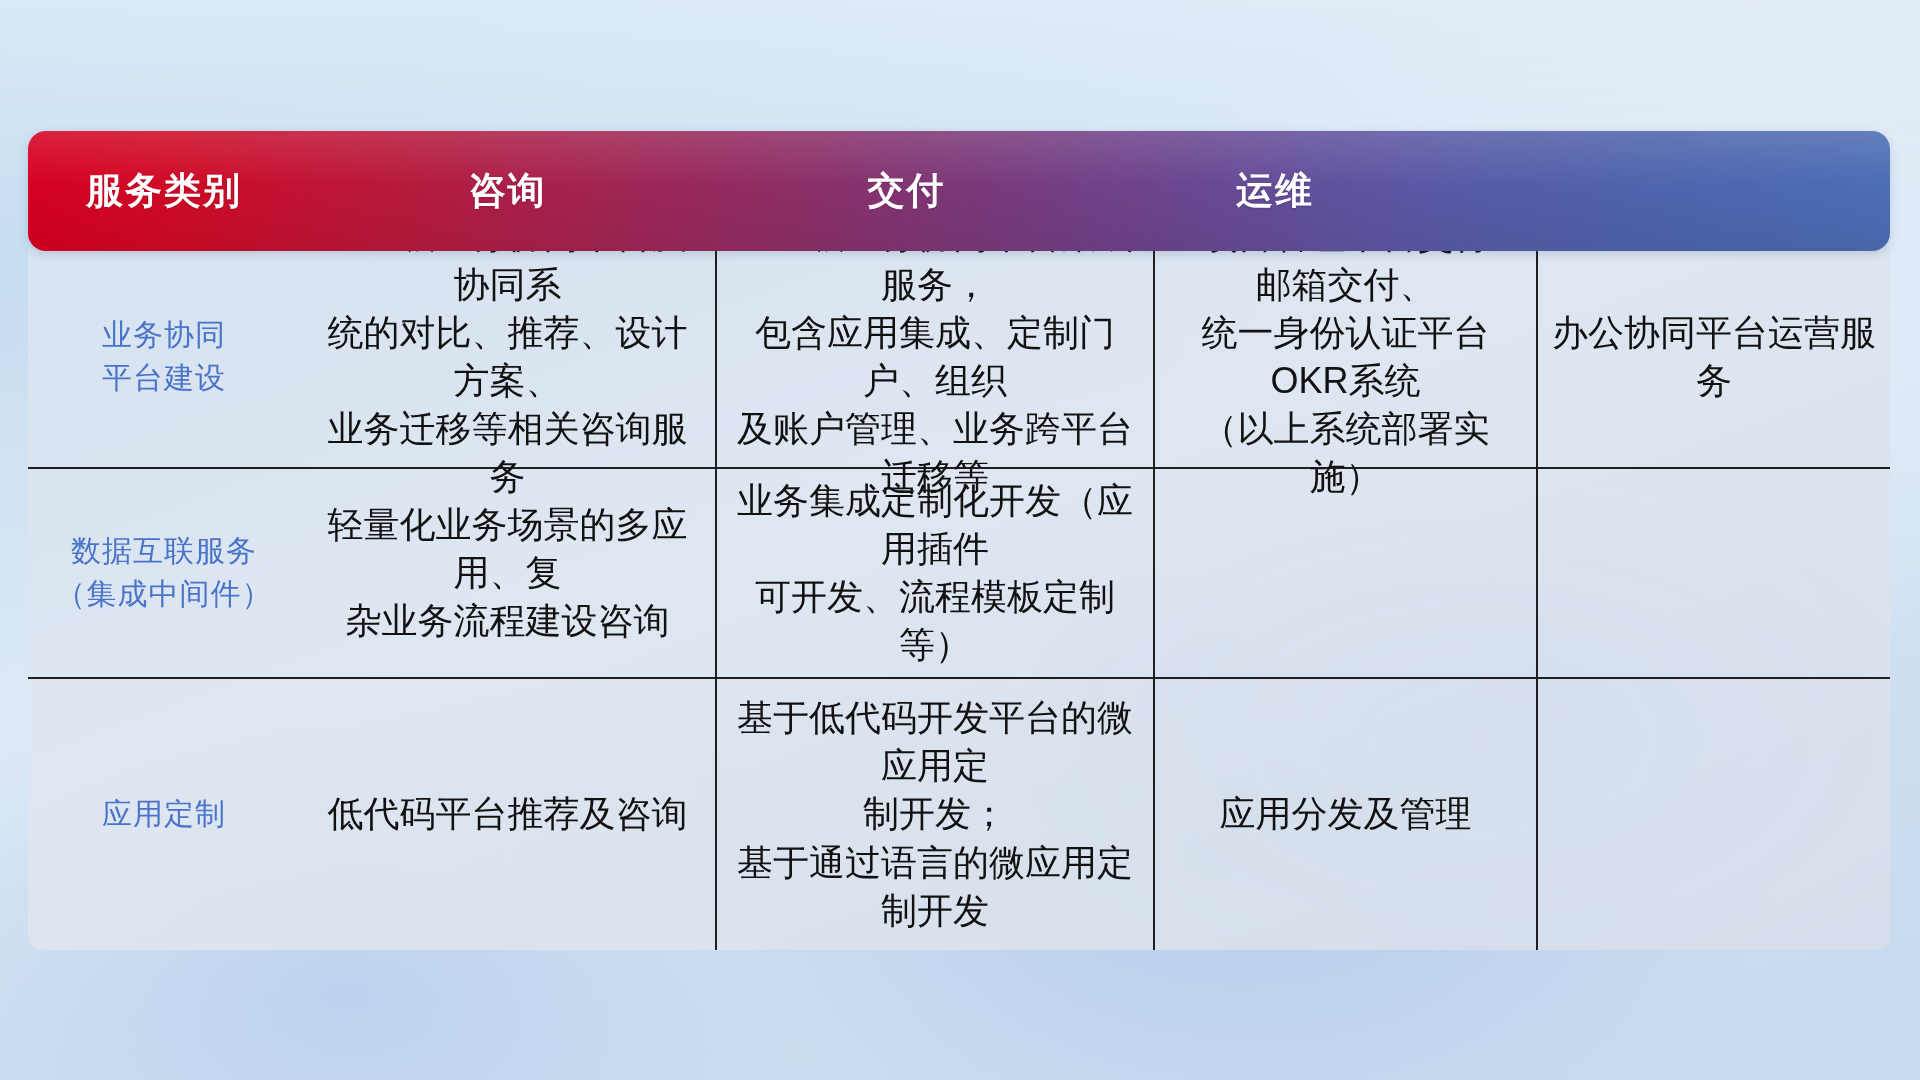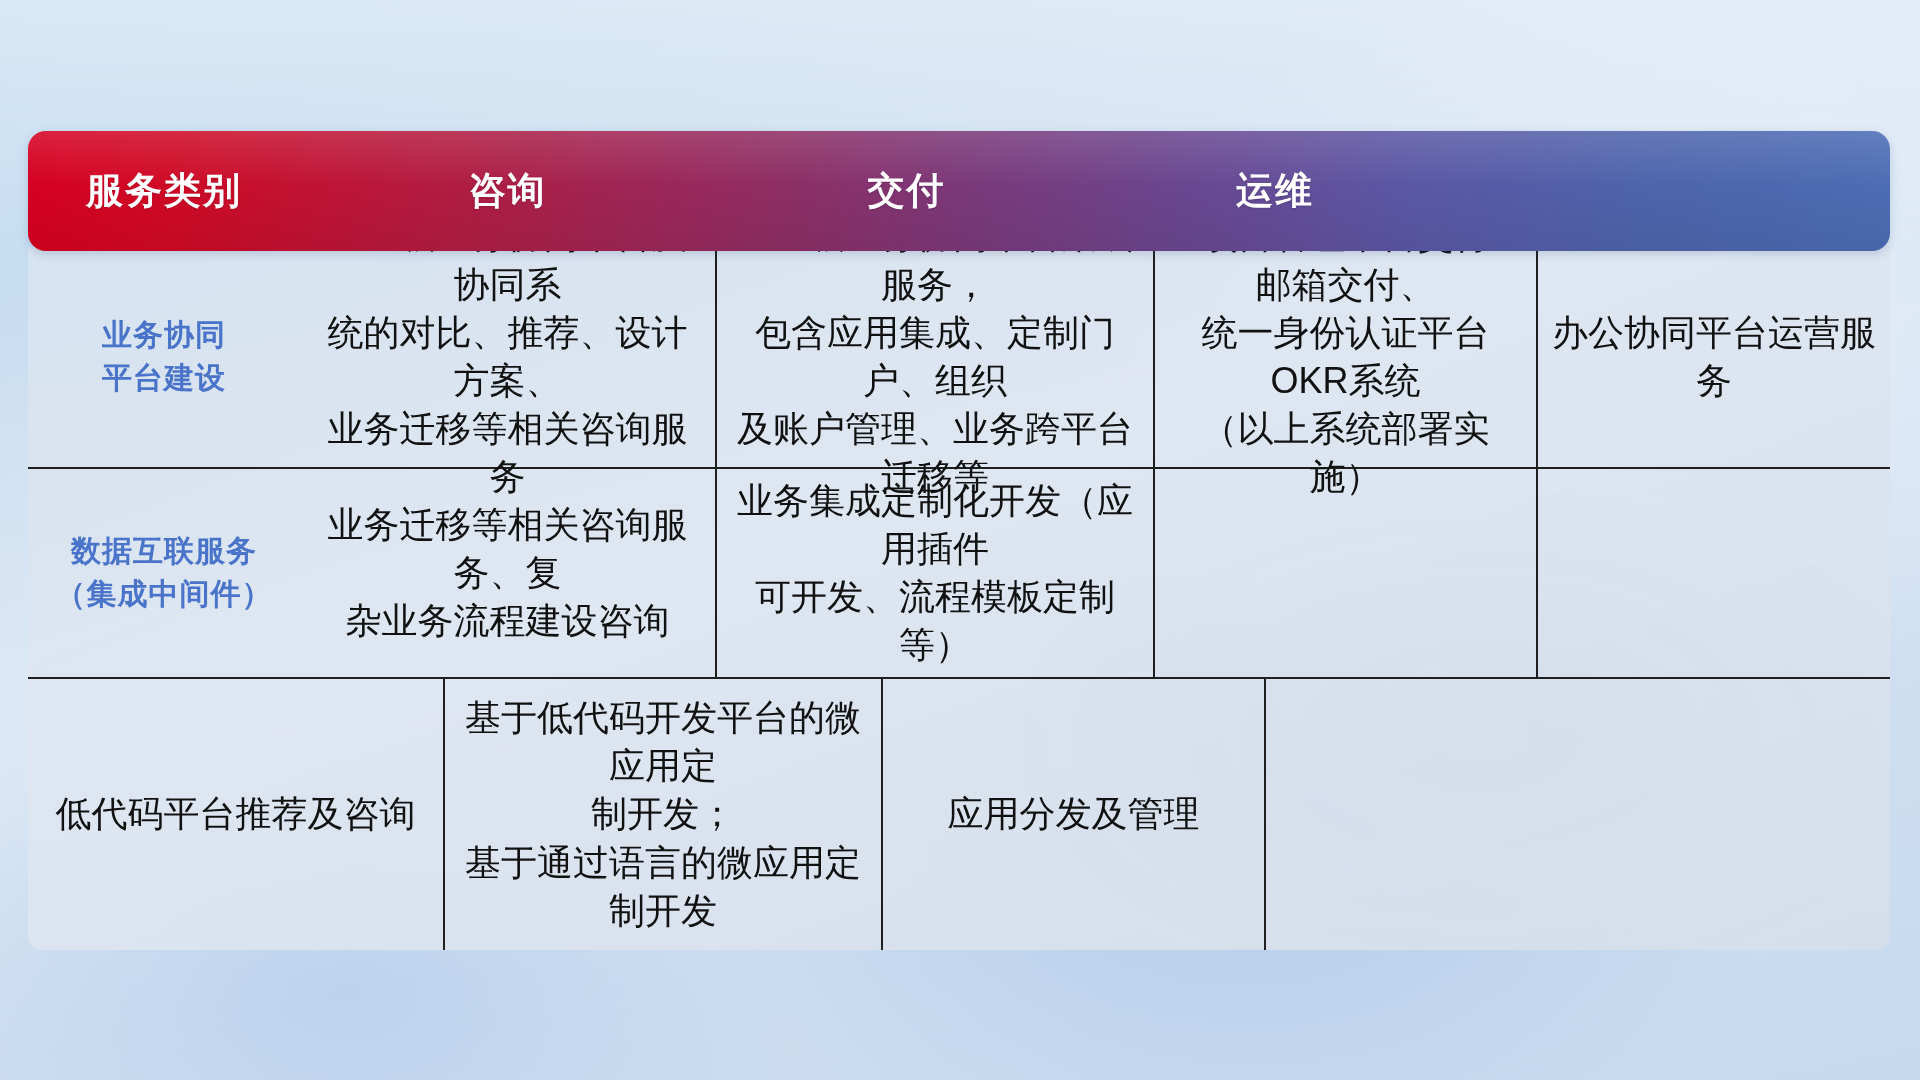--- a/index.html
+++ b/index.html
@@ -121,21 +121,21 @@
     color: #111111;
     white-space: pre-line;
   }
   
   .tcell.c3, .tcell.c4, .tcell.c5 {
     border-left: 2px solid #1f1f1f;
   }
 
   .tcell.label {
     color: #4a74c9;
-    font-weight: bold;
+    font-weight: normal;
     font-size: 30px;
     line-height: 1.42;
     letter-spacing: 1px;
     text-align: center;
   }
 
   
   .c1 { width: 272px; }
   .c2 { width: 415px; }
   .c3 { width: 438px; }
@@ -179,29 +179,30 @@
 邮箱交付、
 统一身份认证平台
 OKR系统
 （以上系统部署实施）</div>
       <div class="tcell c5">办公协同平台运营服务</div>
     </div>
 
     <div class="trow r2">
       <div class="tcell c1 label">数据互联服务
 （集成中间件）</div>
-      <div class="tcell c2">业务迁移等相关咨询服务、复
+      <div class="tcell c2">轻量化业务场景的多应用、复
 杂业务流程建设咨询</div>
       <div class="tcell c3">业务集成定制化开发（应用插件
 可开发、流程模板定制等）</div>
       <div class="tcell c4"></div>
       <div class="tcell c5"></div>
     </div>
 
     <div class="trow r3">
+      <div class="tcell c1 label">应用定制</div>
       <div class="tcell c2">低代码平台推荐及咨询</div>
       <div class="tcell c3">基于低代码开发平台的微应用定
 制开发；
 基于通过语言的微应用定制开发</div>
       <div class="tcell c4">应用分发及管理</div>
       <div class="tcell c5"></div>
     </div>
 
   </div>
 </div>

